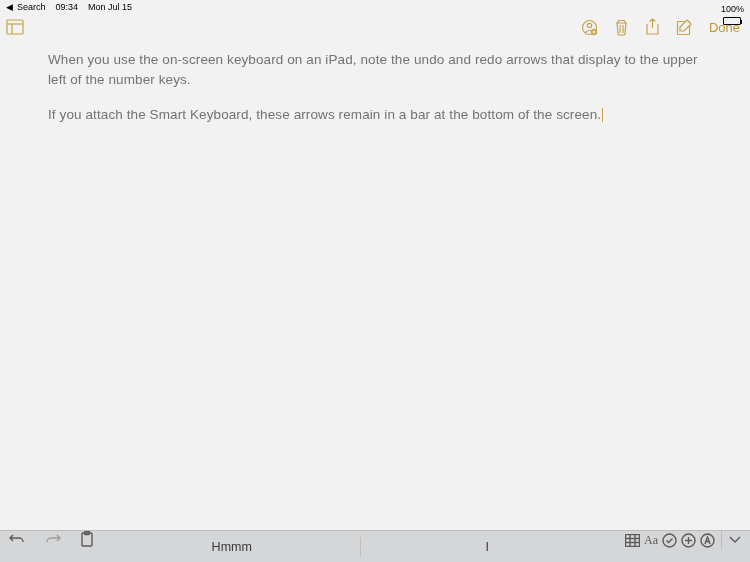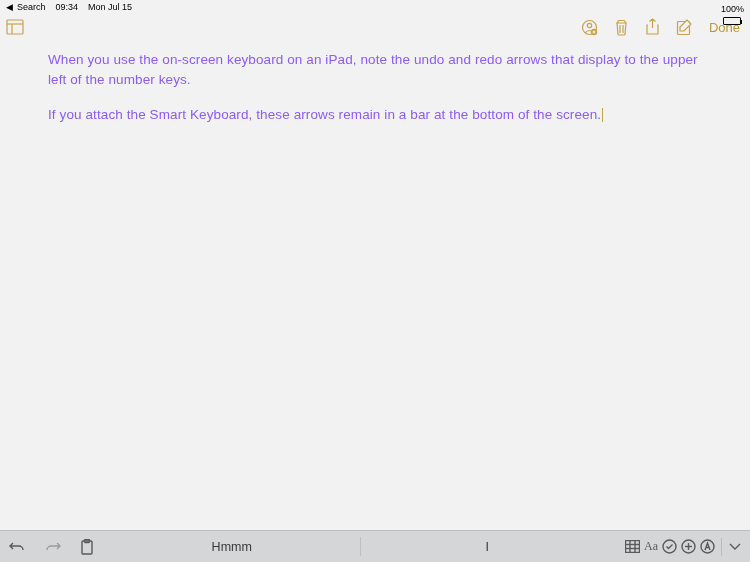--- a/index.html
+++ b/index.html
@@ -18,25 +18,25 @@
   
   .toolbar { height: 26px; display: flex; align-items: center; padding: 0 10px 0 6px; }
   .toolbar .left { display:flex; align-items:center; }
   .toolbar .right { margin-left:auto; display:flex; align-items:center; gap: 16px; }
   .tb-icon { color: #c6a24b; display:flex; align-items:center; justify-content:center; }
   .tb-icon svg { stroke:#c6a24b; fill:none; stroke-width:1.2; }
   .done-btn { color:#bd9735; font-size:13px; font-weight:500; }
 
   
   .note-area { flex: 1; background: #f2f2f2; padding: 10px 48px 0 48px; }
-  .note-area p { font-size: 13.5px; color: #8b5cf6; line-height: 1.45; margin-bottom: 16px; letter-spacing: 0.1px; }
+  .note-area p { font-size: 13.5px; color: #737373; line-height: 1.45; margin-bottom: 16px; letter-spacing: 0.1px; }
   .cursor { display:inline-block; width:1px; height:14px; background:#c6a24b; vertical-align:text-bottom; margin-left:1px; }
 
   
-  .kb-bar { height: 32px; background: #d5d6d8; display:flex; align-items:center; padding: 0 8px; border-top: 0.5px solid #bcbcbc; }
+  .kb-bar { height: 32px; background: #d5d6d8; display:flex; align-items:flex-start; padding: 0 8px; border-top: 0.5px solid #bcbcbc; }
   .kb-left { display:flex; align-items:center; gap:18px; }
   .kb-icon { color:#5a5a5a; display:flex; align-items:center; }
   .kb-icon svg { stroke:#5a5a5a; fill:none; stroke-width:1.4; }
   .kb-icon.disabled svg { stroke:#9c9c9c; }
 
   .predictions { flex:1; display:flex; align-items:stretch; margin: 0 10px; height:100%; }
   .pred { flex:1; display:flex; align-items:center; justify-content:center; font-size:12.5px; color:#3a3a3a; position:relative; }
   .pred + .pred::before { content:""; position:absolute; left:0; top:6px; bottom:6px; width:1px; background:#bfbfbf; }
 
   .kb-right { display:flex; align-items:center; gap:4px; }

